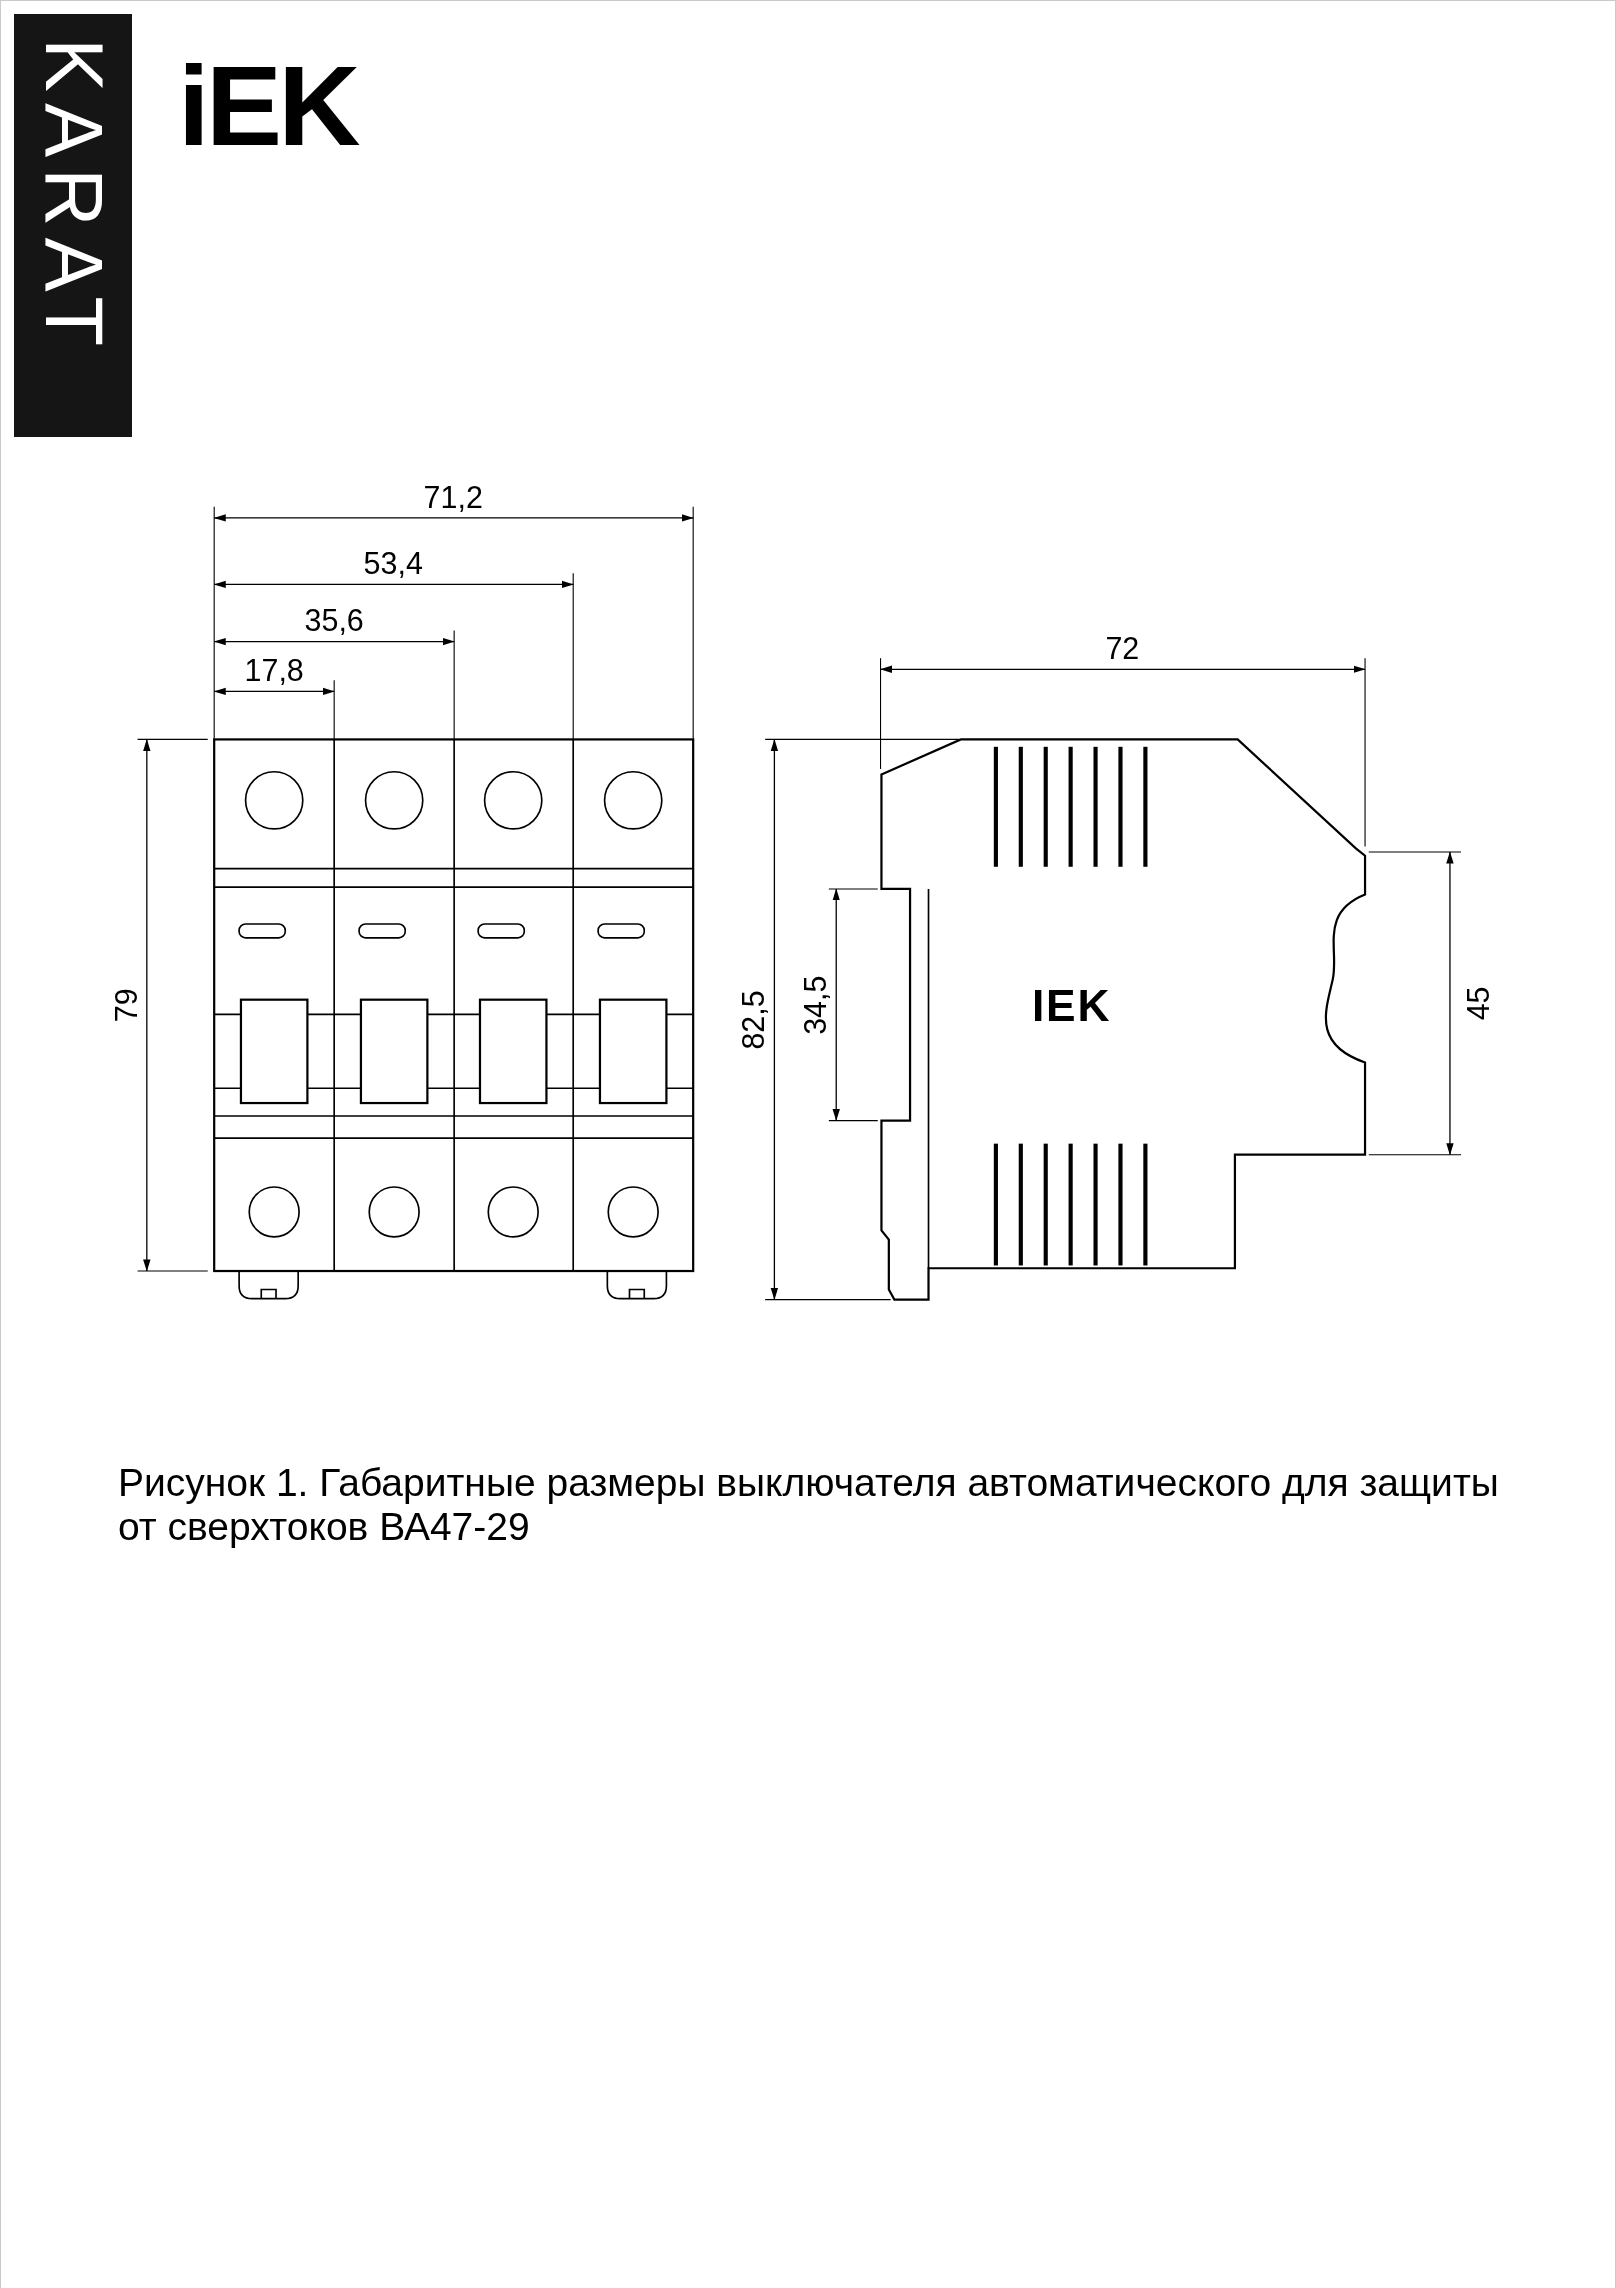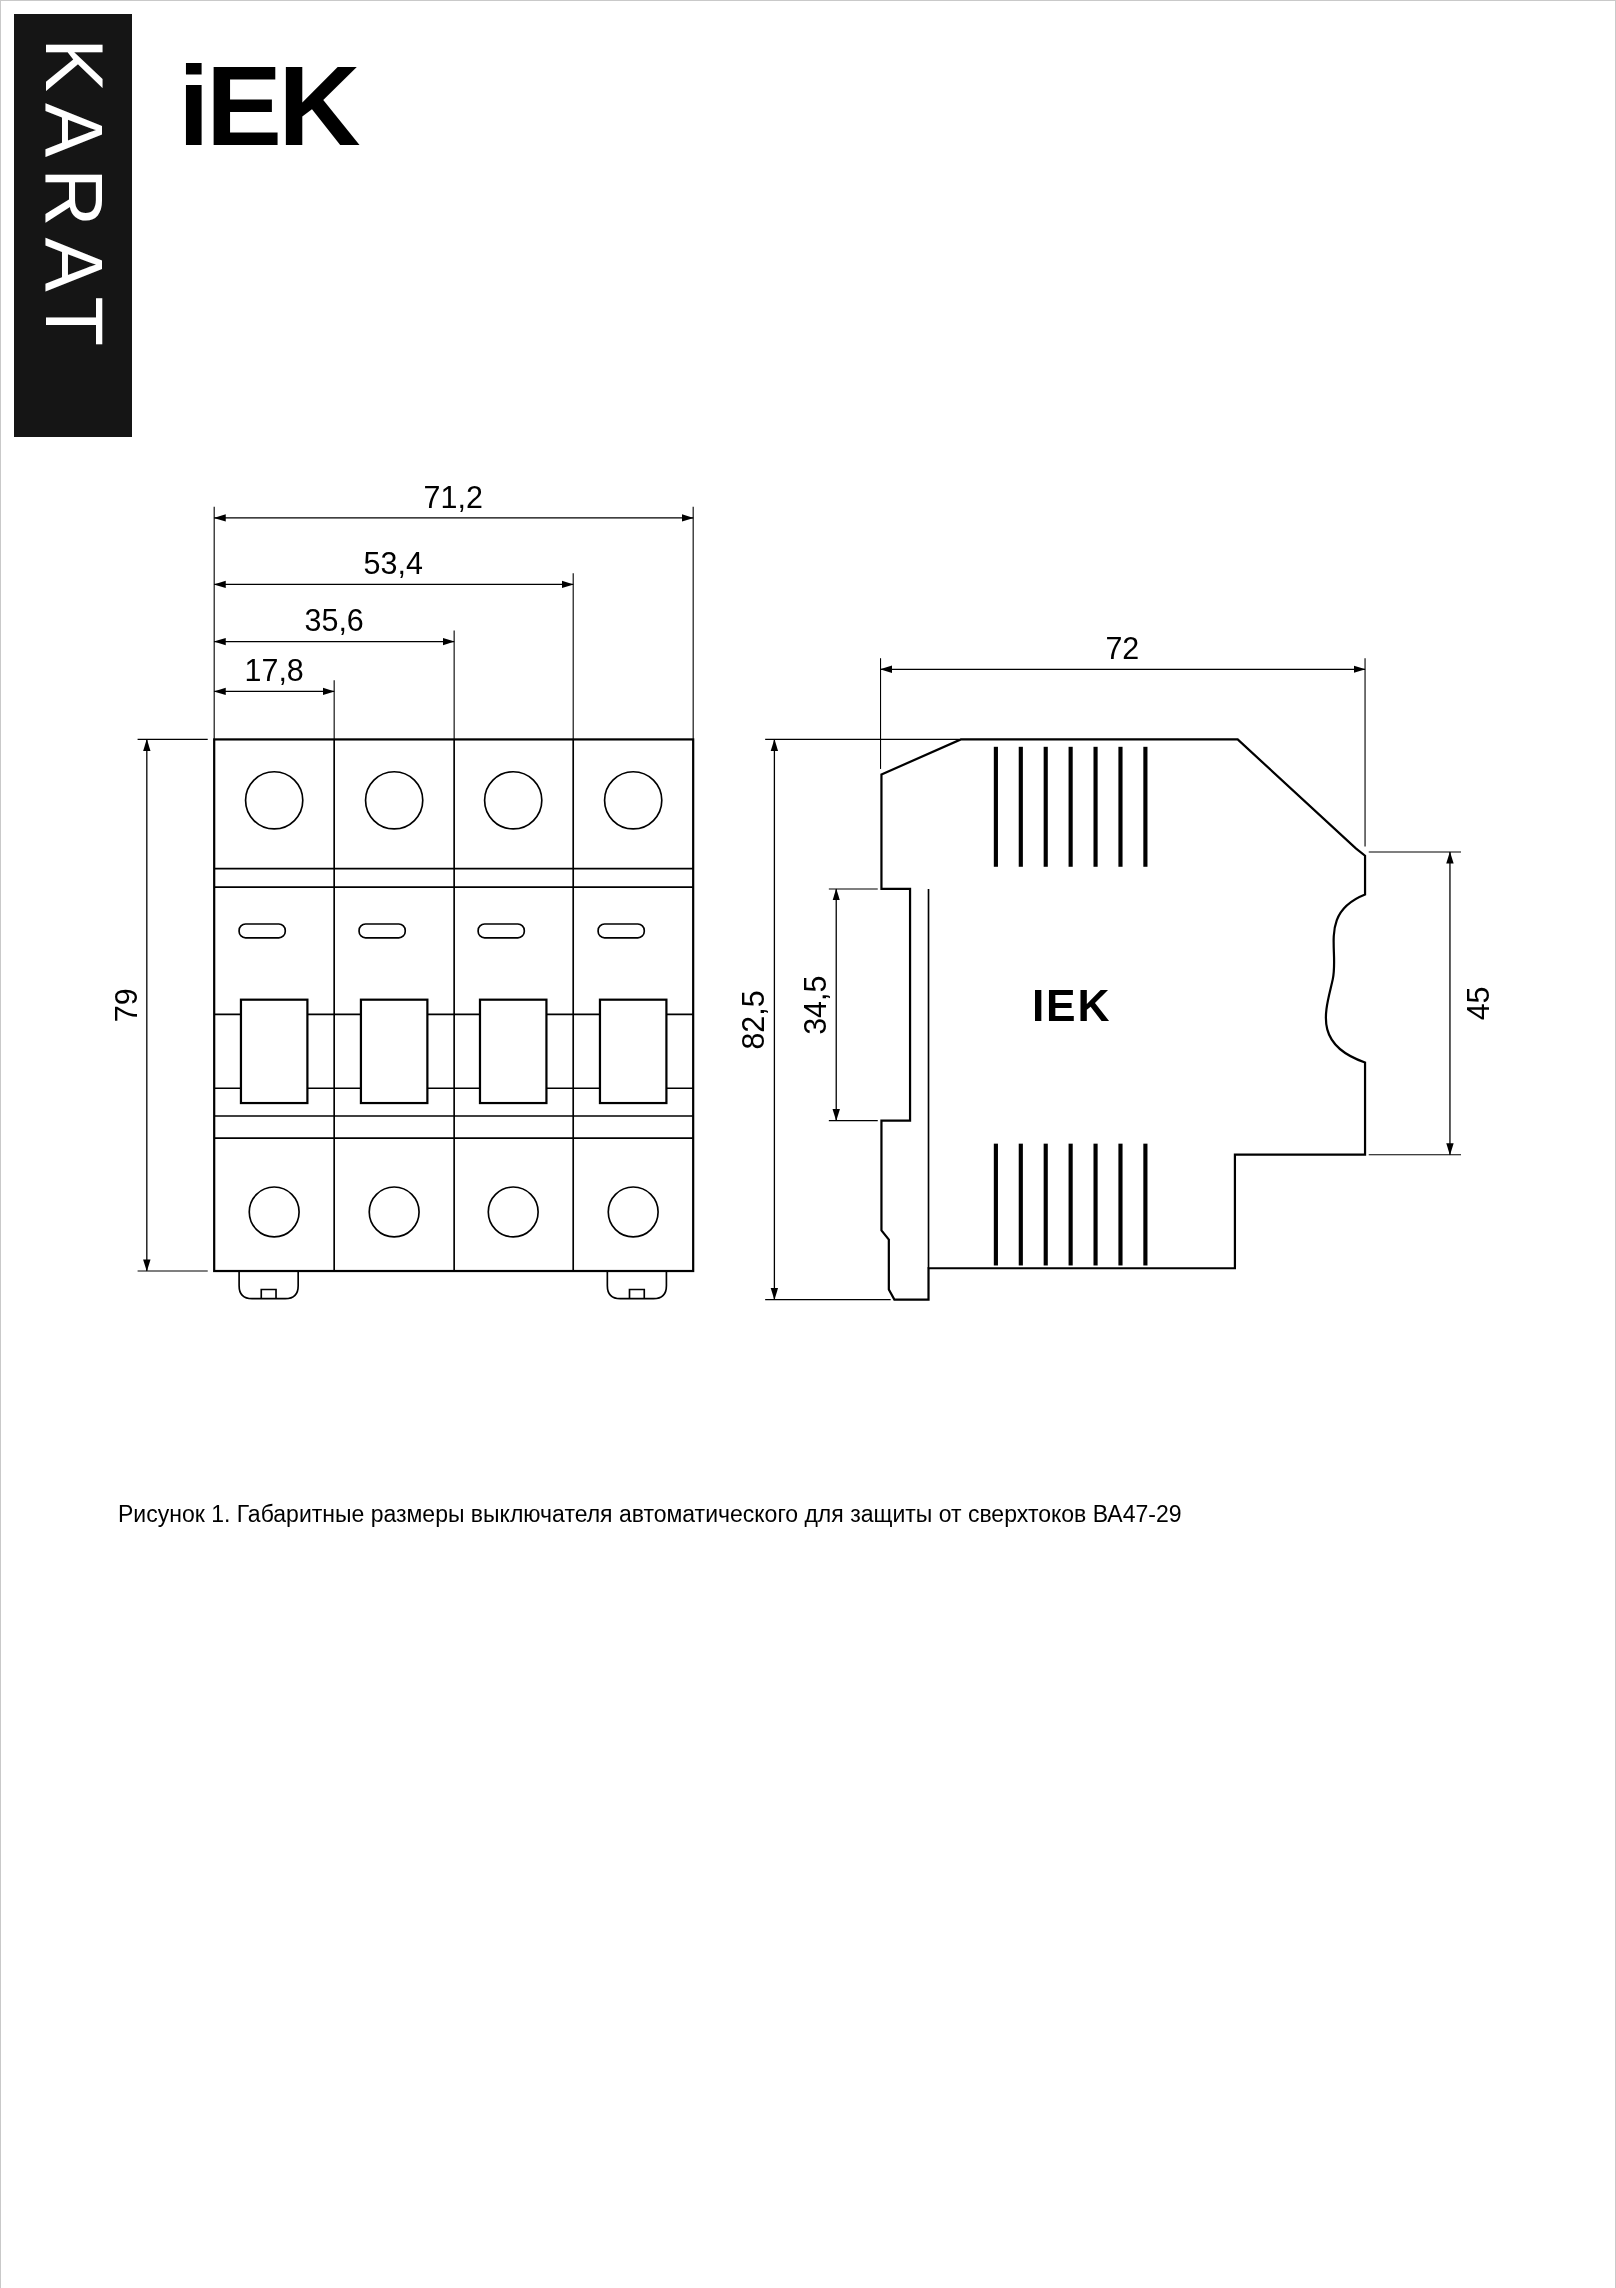--- a/index.html
+++ b/index.html
@@ -24,22 +24,22 @@
     letter-spacing:11px;
     margin-top:24px;
     font-weight:400;
   }
   .iek-logo{
     position:absolute;left:177px;top:48px;
     font-size:114px;font-weight:900;letter-spacing:-3.7px;
     color:#000;line-height:1;
   }
   .caption{
-    position:absolute;left:117px;top:1500px;width:1403px;
-    font-size:23px;color:#000;
+    position:absolute;left:117px;top:1460px;width:1403px;
+    font-size:39px;color:#000;
   }
   svg.drawing{position:absolute;left:0;top:0;}
   .outline{fill:none;stroke:#000;stroke-width:2.4;stroke-linejoin:miter;}
   .thin{fill:none;stroke:#000;stroke-width:1.8;}
   .rib{stroke:#000;stroke-width:4.5;}
   .handle{fill:#fff;stroke:#000;stroke-width:2.4;}
   .dim{stroke:#000;stroke-width:1.4;}
   .ext{stroke:#000;stroke-width:1.2;}
   .dim-label{font-family:"Liberation Sans",sans-serif;font-size:33px;fill:#000;}
   .side-logo{font-family:"Liberation Sans",sans-serif;font-size:48px;font-weight:900;fill:#000;letter-spacing:2px;}

